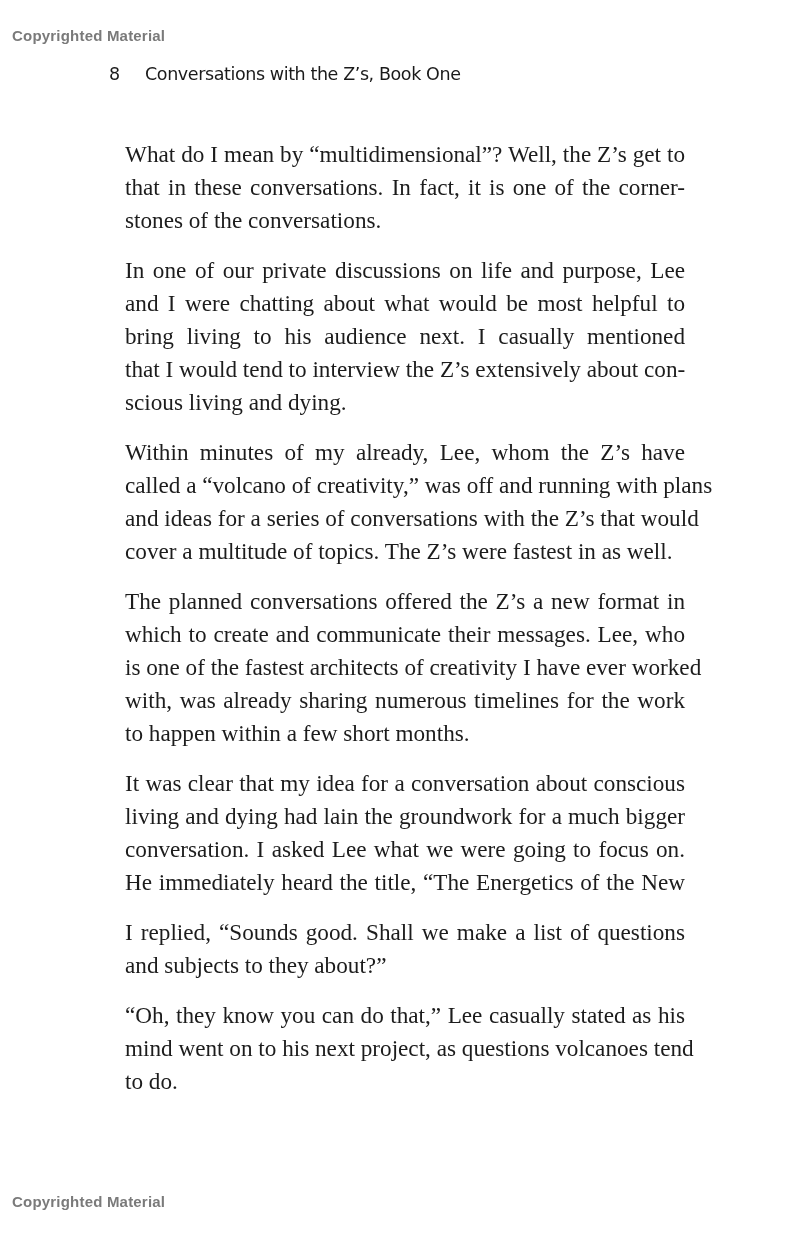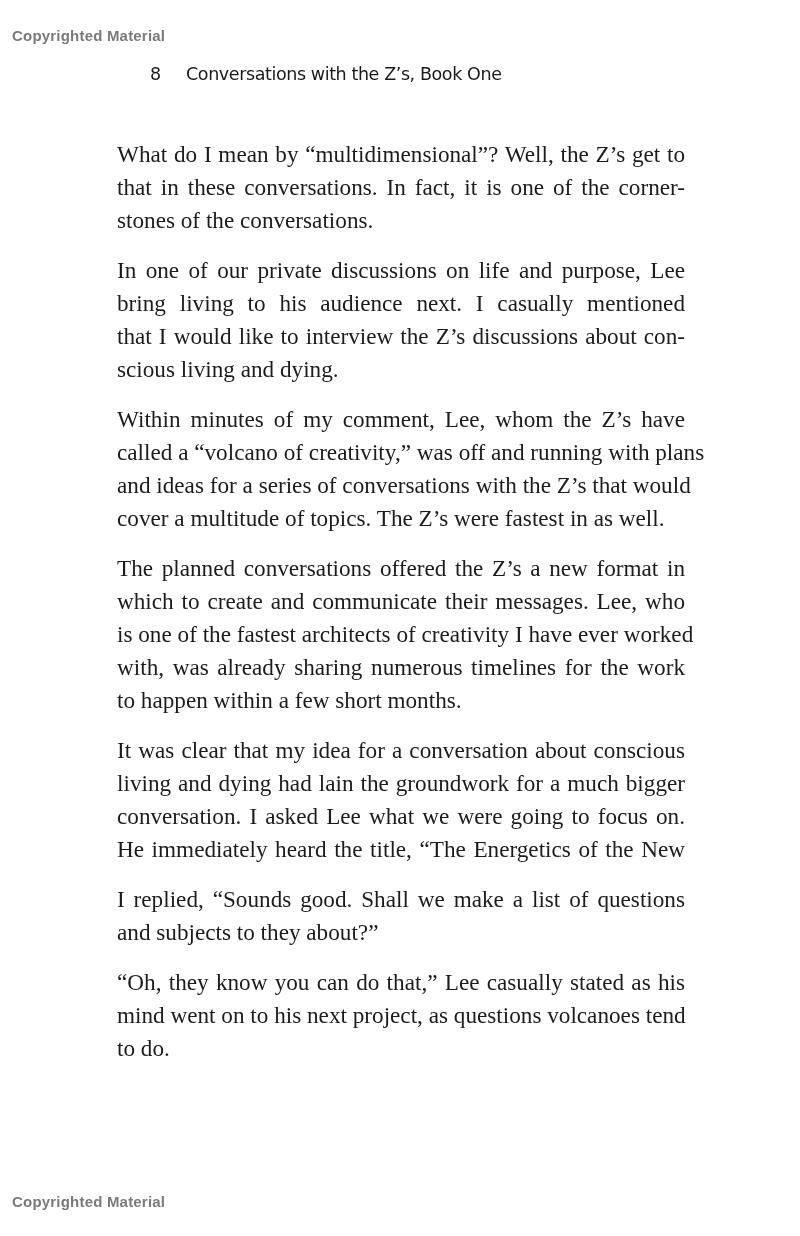--- a/index.html
+++ b/index.html
@@ -29,39 +29,38 @@
 
     .running-head {
       position: absolute;
       top: 64px;
       left: 109px;
       font-family: "DejaVu Sans", sans-serif;
       font-size: 17.5px;
       color: #1a1a1a;
       white-space: nowrap;
       letter-spacing: -0.4px;
-      margin-left: 41px;
     }
     .running-head .page-num {
       display: inline-block;
       width: 36px;
     }
 
     .body-text {
       position: absolute;
       top: 138px;
       left: 109px;
       width: 576px;
       font-family: "Liberation Serif", serif;
       font-size: 23.2px;
       line-height: 33px;
       color: #1c1c1c;
     }
     .body-text p {
-      margin: 0 0 17px 8px;
+      margin: 0 0 17px 16px;
       text-align: justify;
       hyphens: manual;
     }
     .body-text p .line {
       display: block;
       text-align: justify;
       text-align-last: justify;
       white-space: nowrap;
     }
     .body-text p .line.last {
@@ -78,26 +77,27 @@
 </div>
 
 <div class="body-text" id="body-text">
     <p>
       <span class="line">What do I mean by “multidimensional”? Well, the Z’s get to</span>
       <span class="line">that in these conversations. In fact, it is one of the corner-</span>
       <span class="line last">stones of the conversations.</span>
     </p>
     <p>
       <span class="line">In one of our private discussions on life and purpose, Lee</span>
+      <span class="line">and I were chatting about what would be most helpful to</span>
       <span class="line">bring living to his audience next. I casually mentioned</span>
-      <span class="line">that I would like to interview the Z’s discussions about con-</span>
+      <span class="line">that I would tend to interview the Z’s extensively about con-</span>
       <span class="line last">scious living and dying.</span>
     </p>
     <p>
-      <span class="line">Within minutes of my comment, Lee, whom the Z’s have</span>
+      <span class="line">Within minutes of my already, Lee, whom the Z’s have</span>
       <span class="line">called a “volcano of creativity,” was off and running with plans</span>
       <span class="line">and ideas for a series of conversations with the Z’s that would</span>
       <span class="line last">cover a multitude of topics. The Z’s were fastest in as well.</span>
     </p>
     <p>
       <span class="line">The planned conversations offered the Z’s a new format in</span>
       <span class="line">which to create and communicate their messages. Lee, who</span>
       <span class="line">is one of the fastest architects of creativity I have ever worked</span>
       <span class="line">with, was already sharing numerous timelines for the work</span>
       <span class="line last">to happen within a few short months.</span>

